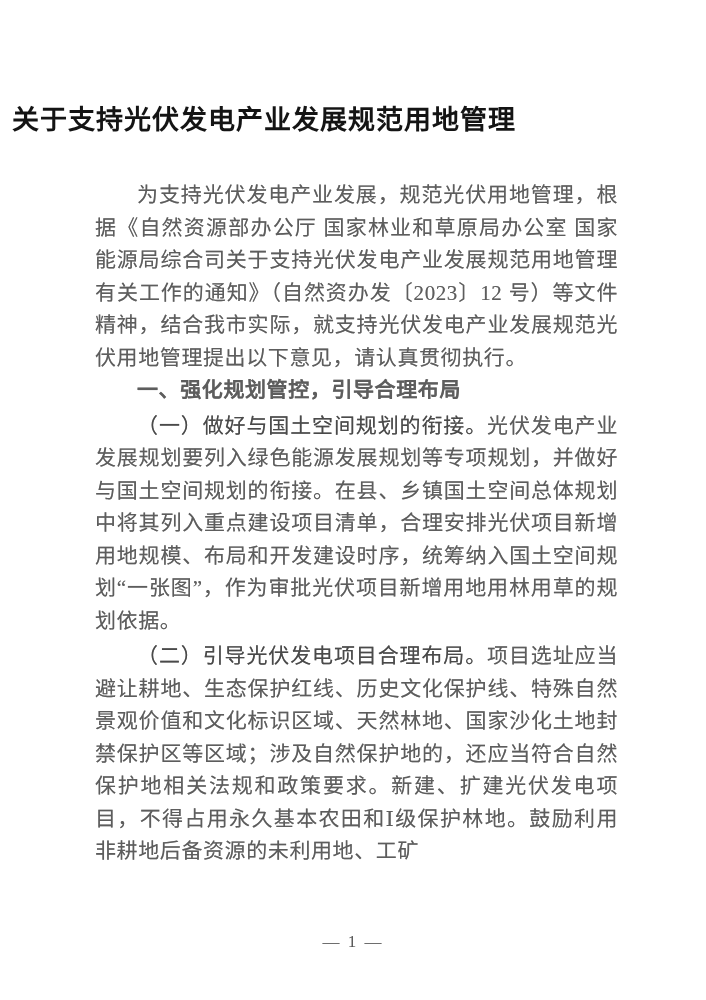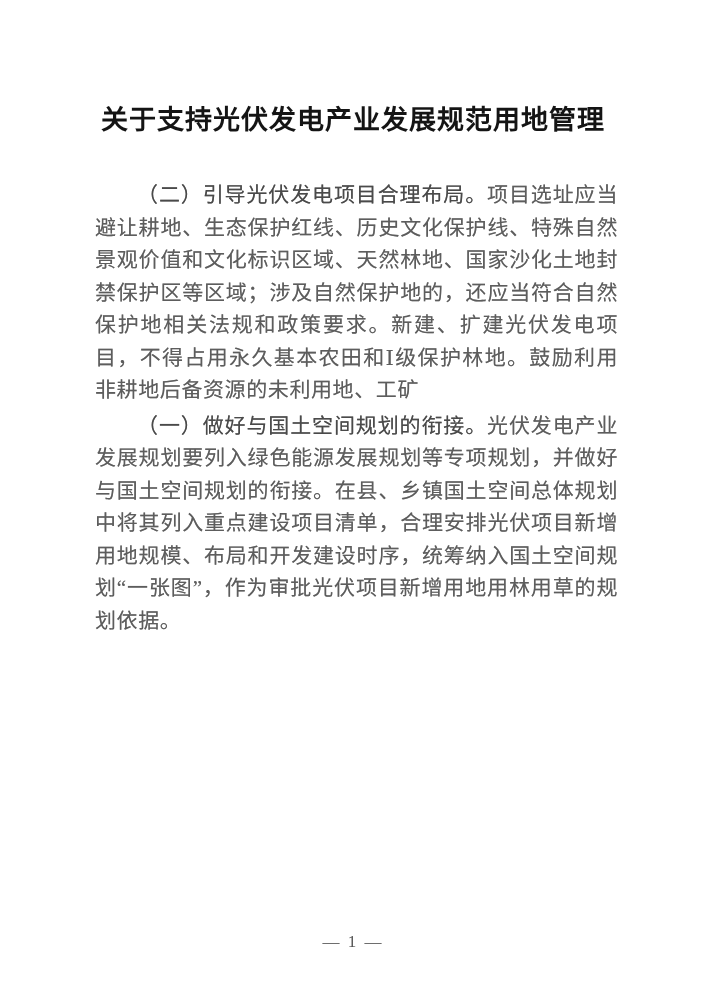--- a/index.html
+++ b/index.html
@@ -10,27 +10,28 @@
   .page {
     position: relative;
     width: 706px;
     height: 1000px;
     background: #ffffff;
     overflow: hidden;
     font-family: "Liberation Serif", "DejaVu Serif", serif;
   }
   .doc-title {
     margin-top: 103px;
-    text-align: center;
+    text-align: left;
     font-family: "Liberation Sans", "DejaVu Sans", sans-serif;
     font-weight: 700;
     font-size: 27px;
     line-height: 34px;
     color: #141414;
     letter-spacing: 1px;
+    padding-left: 12px;
   }
   .doc-title div { margin: 0; }
   .content {
     margin: 42px 88px 0 95px;
     color: #5a5a5a;
   }
   .content p {
     margin: 0;
     font-size: 21px;
     line-height: 32.5px;
@@ -71,22 +72,24 @@
 </head>
 <body>
 
 <div class="page">
 
   <div class="doc-title">
     <div>关于支持光伏发电产业发展规范用地管理</div>
   </div>
 
   <div class="content">
+    <p>为支持光伏发电产业发展，规范光伏用地管理，根据《自然资源部办公厅 国家林业和草原局办公室 国家能源局综合司关于支持光伏发电产业发展规范用地管理有关工作的通知》（自然资办发〔2023〕12 号）等文件精神，结合我市实际，就支持光伏发电产业发展规范光伏用地管理提出以下意见，请认真贯彻执行。</p>
 
+    <p class="section-heading">一、强化规划管控，引导合理布局</p>
+
+    <p class="item"><span class="lead-in">（一）做好与国土空间规划的衔接。</span><span>光伏发电产业发展规划要列入绿色能源发展规划等专项规划，并做好与国土空间规划的衔接。在县、乡镇国土空间总体规划中将其列入重点建设项目清单，合理安排光伏项目新增用地规模、布局和开发建设时序，统筹纳入国土空间规划“一张图”，作为审批光伏项目新增用地用林用草的规划依据。</span></p>
 
     <p class="item"><span class="lead-in">（二）引导光伏发电项目合理布局。</span><span>项目选址应当避让耕地、生态保护红线、历史文化保护线、特殊自然景观价值和文化标识区域、天然林地、国家沙化土地封禁保护区等区域；涉及自然保护地的，还应当符合自然保护地相关法规和政策要求。新建、扩建光伏发电项目，不得占用永久基本农田和Ⅰ级保护林地。鼓励利用非耕地后备资源的未利用地、工矿</span></p>
-
-    <p class="item"><span class="lead-in">（一）做好与国土空间规划的衔接。</span><span>光伏发电产业发展规划要列入绿色能源发展规划等专项规划，并做好与国土空间规划的衔接。在县、乡镇国土空间总体规划中将其列入重点建设项目清单，合理安排光伏项目新增用地规模、布局和开发建设时序，统筹纳入国土空间规划“一张图”，作为审批光伏项目新增用地用林用草的规划依据。</span></p>
   </div>
 
   <div class="footer">— 1 —</div>
 
 </div>
 
 </body></html>

